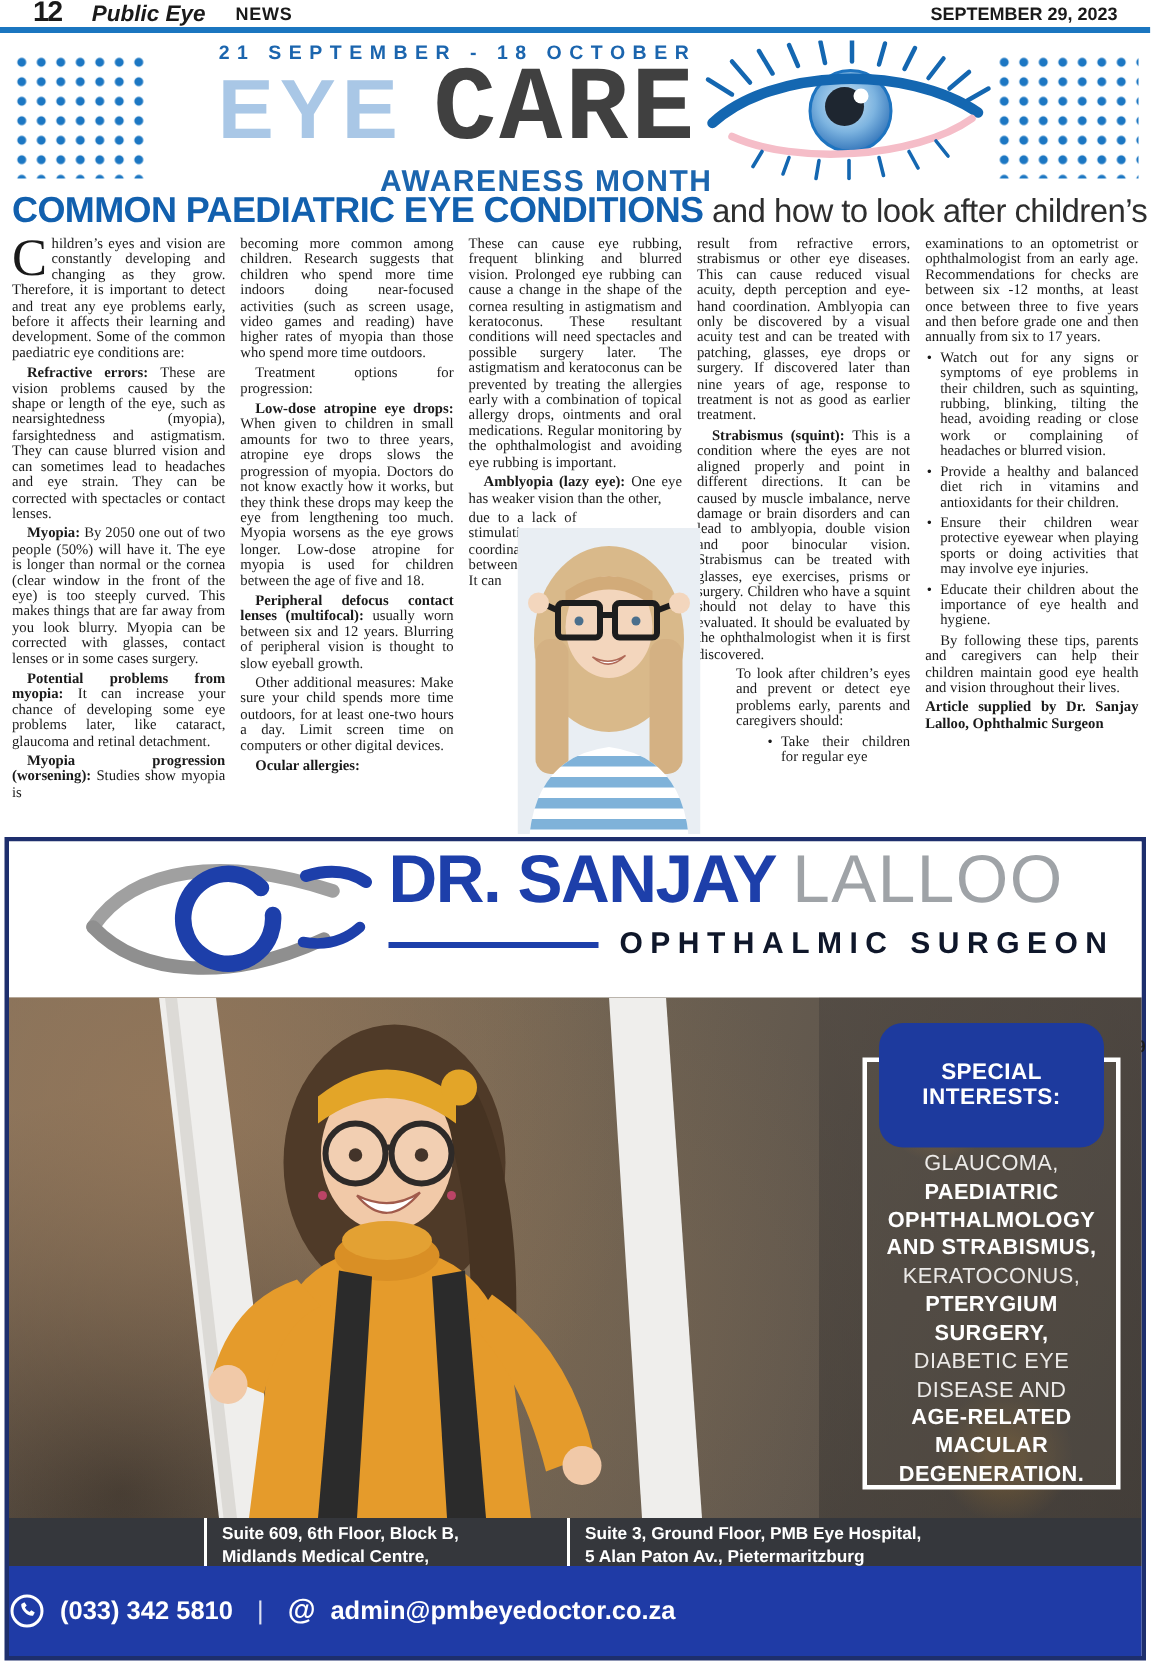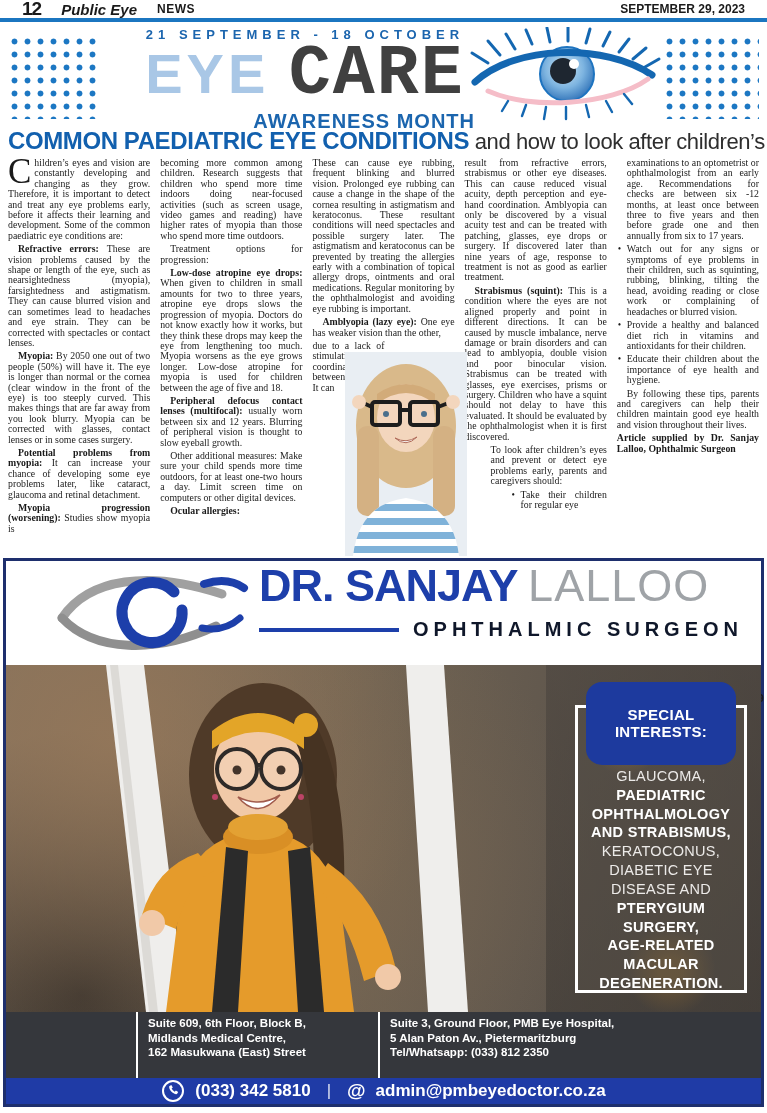--- a/index.html
+++ b/index.html
@@ -73,28 +73,28 @@
   .ad-girl{position:absolute;left:42px;top:0;}
 
   .si-box{position:absolute;right:14px;top:40px;width:172px;height:288px;border:3px solid #fff;
           background:rgba(96,88,80,.30);box-sizing:border-box;padding-top:40px;text-align:center;}
   .si-pill{position:absolute;top:-26px;left:50%;transform:translateX(-50%);width:142px;
            background:#1d3a9e;border-radius:16px;padding:24px 4px;color:#fff;font-size:15px;
            font-weight:800;line-height:1.15;text-align:center;letter-spacing:.3px;}
   .si-item{font-size:14.5px;line-height:1.3;color:#eceae8;font-weight:400;letter-spacing:.3px;}
   .si-item.si-bold{color:#fff;font-weight:800;}
 
-  .ad-addresses{flex:0 0 auto;height:66px;background:#35373c;display:flex;align-items:stretch;
+  .ad-addresses{flex:0 0 auto;height:32px;background:#35373c;display:flex;align-items:stretch;
                 padding-left:130px;box-sizing:border-box;}
   .addr{border-left:2px solid #fff;padding:4px 12px 4px 10px;color:#fff;font-size:11.5px;
         font-weight:700;line-height:1.28;}
   .addr-1{width:218px;}
   .addr-2{width:300px;}
 
-  .ad-contactbar{flex:1 1 auto;background:#1f3ba6;display:flex;align-items:center;justify-content:center;
+  .ad-contactbar{flex:1 1 auto;background:#1f3ba6;display:flex;align-items:center;justify-content:flex-start;
                  gap:10px;color:#fff;font-size:17px;font-weight:800;}
   .cb-divider{font-weight:400;opacity:.85;margin:0 6px;}
   .at-sign{font-size:19px;font-weight:800;}
 </style>
 </head>
 <body>
 
 <div class="page">
 
   <header class="masthead">
@@ -184,23 +184,24 @@
         <p class="para indent"><strong>Amblyopia (lazy eye): </strong>One eye has weaker vision than the other,</p>
         <p class="para" style="width: 72px;">due to a lack of stimulation or coordination between the eyes. It can</p>
       </div>
     <div class="col">
         <p class="para">result from refractive errors, strabismus or other eye diseases. This can cause reduced visual acuity, depth perception and eye-hand coordination. Amblyopia can only be discovered by a visual acuity test and can be treated with patching, glasses, eye drops or surgery. If discovered later than nine years of age, response to treatment is not as good as earlier treatment.</p>
         <p class="para indent"><strong>Strabismus (squint): </strong>This is a condition where the eyes are not aligned properly and point in different directions. It can be caused by muscle imbalance, nerve damage or brain disorders and can lead to amblyopia, double vision and poor binocular vision. Strabismus can be treated with glasses, eye exercises, prisms or surgery. Children who have a squint should not delay to have this evaluated. It should be evaluated by the ophthalmologist when it is first discovered.</p>
         <p class="para" style="margin-left: 26px;">To look after children’s eyes and prevent or detect eye problems early, parents and caregivers should:</p>
         <p class="para bullet" style="margin-left: 46px;">Take their children for regular eye</p>
       </div>
     <div class="col">
-        <p class="para" style="margin-left: 10px;">examinations to an optometrist or ophthalmologist from an early age. Recommendations for checks are between six -12 months, at least once between three to five years and then before grade one and then annually from six to 17 years.</p>
+        <p class="para" style="margin-left: 0;">examinations to an optometrist or ophthalmologist from an early age. Recommendations for checks are between six -12 months, at least once between three to five years and then before grade one and then annually from six to 17 years.</p>
         <p class="para bullet">Watch out for any signs or symptoms of eye problems in their children, such as squinting, rubbing, blinking, tilting the head, avoiding reading or close work or complaining of headaches or blurred vision.</p>
         <p class="para bullet">Provide a healthy and balanced diet rich in vitamins and antioxidants for their children.</p>
+        <p class="para bullet">Ensure their children wear protective eyewear when playing sports or doing activities that may involve eye injuries.</p>
         <p class="para bullet">Educate their children about the importance of eye health and hygiene.</p>
         <p class="para indent">By following these tips, parents and caregivers can help their children maintain good eye health and vision throughout their lives.</p>
         <p class="para"><strong>Article supplied by Dr. Sanjay Lalloo, Ophthalmic Surgeon</strong></p>
       </div>
 
     <div class="article-photo">
       <svg width="122" height="204" viewBox="0 0 122 204">
         <defs>
           <clipPath id="shirtclip">
               <path d="M8,204 Q14,152 61,146 Q108,152 114,204 Z"></path>
@@ -301,22 +302,22 @@
         <circle cx="340" cy="312" r="13" fill="#f1c9a8"></circle>
       </svg>
       <div class="photo-dark"></div>
       <div class="si-box">
         <div class="si-pill">SPECIAL INTERESTS:</div>
         <div class="si-list">
             <div class="si-item si-bold">CATARACTS,</div>
             <div class="si-item">GLAUCOMA,</div>
             <div class="si-item si-bold">PAEDIATRIC OPHTHALMOLOGY AND STRABISMUS,</div>
             <div class="si-item">KERATOCONUS,</div>
+            <div class="si-item si-bold">PTERYGIUM SURGERY,</div>
             <div class="si-item">DIABETIC EYE DISEASE AND</div>
-            <div class="si-item si-bold">PTERYGIUM SURGERY,</div>
             <div class="si-item si-bold">AGE-RELATED MACULAR DEGENERATION.</div>
           </div>
       </div>
     </div>
 
     <div class="ad-addresses">
       <div class="addr addr-1">
           <div>Suite 609, 6th Floor, Block B,</div>
           <div>Midlands Medical Centre,</div>
           <div>162 Masukwana (East) Street</div>

